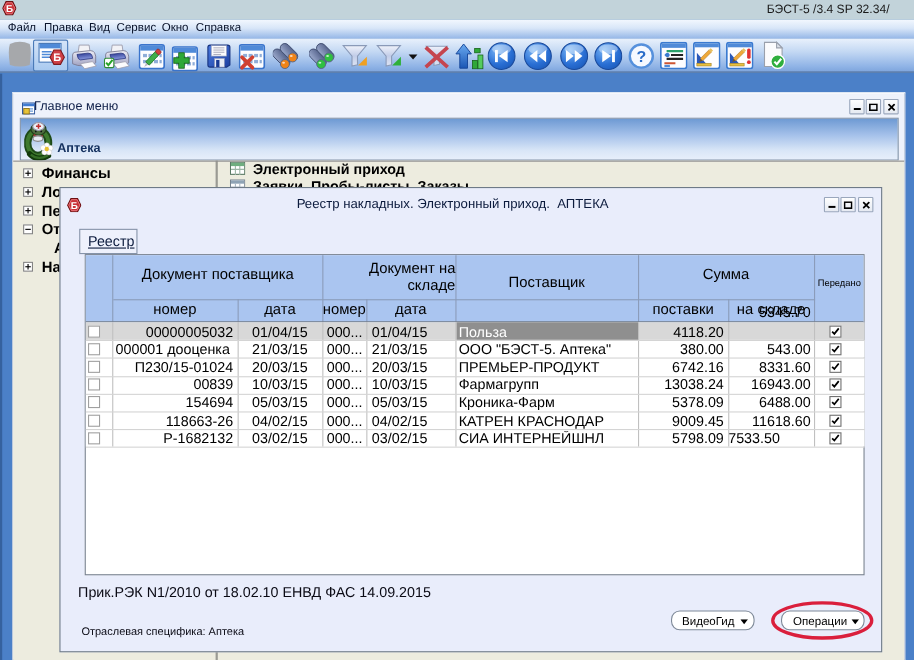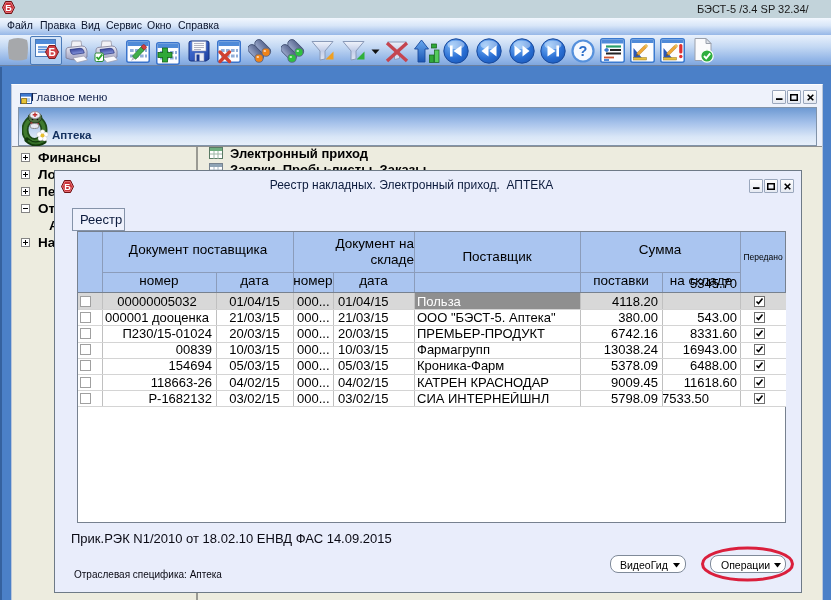--- a/index.html
+++ b/index.html
@@ -1082,21 +1082,21 @@
       <rect x="0.75" y="0.75" width="6.5" height="5.5" fill="none" stroke="#000" stroke-width="1.5"></rect>
     </svg>
   </div>
 <div class="wbtn" style="left:780px;top:179px">
     <svg width="7" height="7" viewBox="0 0 7 7">
       <path d="M0.7 0.7 L6.3 6.3 M6.3 0.7 L0.7 6.3" stroke="#000" stroke-width="1.6"></path>
     </svg>
   </div>
 
 <div class="abs" style="left:72px;top:208px;width:53px;height:23px;background:#eef1fc;border:1px solid #8593a9"></div>
-<div class="abs" style="left:80px;top:212px;font-size:13px;color:#0c1b3d;">Реестр</div>
+<div class="abs" style="left:80px;top:212px;font-size:13px;color:#0c1b3d;text-decoration:underline">Реестр</div>
 
 <div class="abs" style="left:77px;top:231px;width:709px;height:292px;background:#fff;border:1px solid #77818f"></div>
 
 <div class="abs" style="left:78px;top:232px;width:707px;height:61px;background:#aac5f0"></div>
 
 <div class="abs" style="left:102px;top:232px;width:1px;height:61px;background:#8b9cba"></div>
 <div class="abs" style="left:216px;top:272px;width:1px;height:21px;background:#8b9cba"></div>
 <div class="abs" style="left:293px;top:232px;width:1px;height:61px;background:#8b9cba"></div>
 <div class="abs" style="left:333px;top:272px;width:1px;height:21px;background:#8b9cba"></div>
 <div class="abs" style="left:414px;top:232px;width:1px;height:61px;background:#8b9cba"></div>
@@ -1113,21 +1113,21 @@
 <div class="hdrtxt" style="left:740px;top:252px;width:46px;text-align:center;font-size:8.5px">Передано</div>
 <div class="hdrtxt" style="left:102px;top:273px;width:114px;text-align:center">номер</div>
 <div class="hdrtxt" style="left:216px;top:273px;width:77px;text-align:center">дата</div>
 <div class="hdrtxt" style="left:293px;top:273px;width:40px;text-align:center">номер</div>
 <div class="hdrtxt" style="left:333px;top:273px;width:81px;text-align:center">дата</div>
 <div class="hdrtxt" style="left:580px;top:273px;width:82px;text-align:center">поставки</div>
 <div class="hdrtxt" style="left:662px;top:273px;width:78px;text-align:center">на складе</div>
 <div style="position:absolute;left:78px;top:293.0px;width:708px;height:16.2px;background:#d8d8d8"></div>
 <div style="position:absolute;left:415px;top:293.0px;width:165px;height:16.2px;background:#8f8f8f"></div>
 <div class="cb" style="left:80px;top:295.5px"></div>
-<div class="ct" style="left:102px;top:294.5px;width:110px;text-align:center">00000005032</div>
+<div class="ct" style="left:102px;top:294.5px;width:110px;text-align:right">00000005032</div>
 <div class="ct" style="left:216px;top:294.5px;width:77px;text-align:center">01/04/15</div>
 <div class="ct" style="left:297px;top:294.5px;width:36px">000...</div>
 <div class="ct" style="left:338px;top:294.5px;width:76px">01/04/15</div>
 <div class="ct" style="left:417px;top:294.5px;width:163px;color:#fff;white-space:nowrap;overflow:hidden">Польза</div>
 <div class="ct" style="left:580px;top:294.5px;width:78px;text-align:right">4118.20</div>
 <div class="ct" style="left:662px;top:277px;width:75px;text-align:right">5345.70</div>
 <div class="cbc" style="left:754px;top:295.5px">
     <svg width="9" height="9" viewBox="0 0 9 9">
       <path d="M1.5 4.5 L3.5 6.5 L7.5 1.5" stroke="#000" stroke-width="1.6" fill="none"></path>
     </svg>

